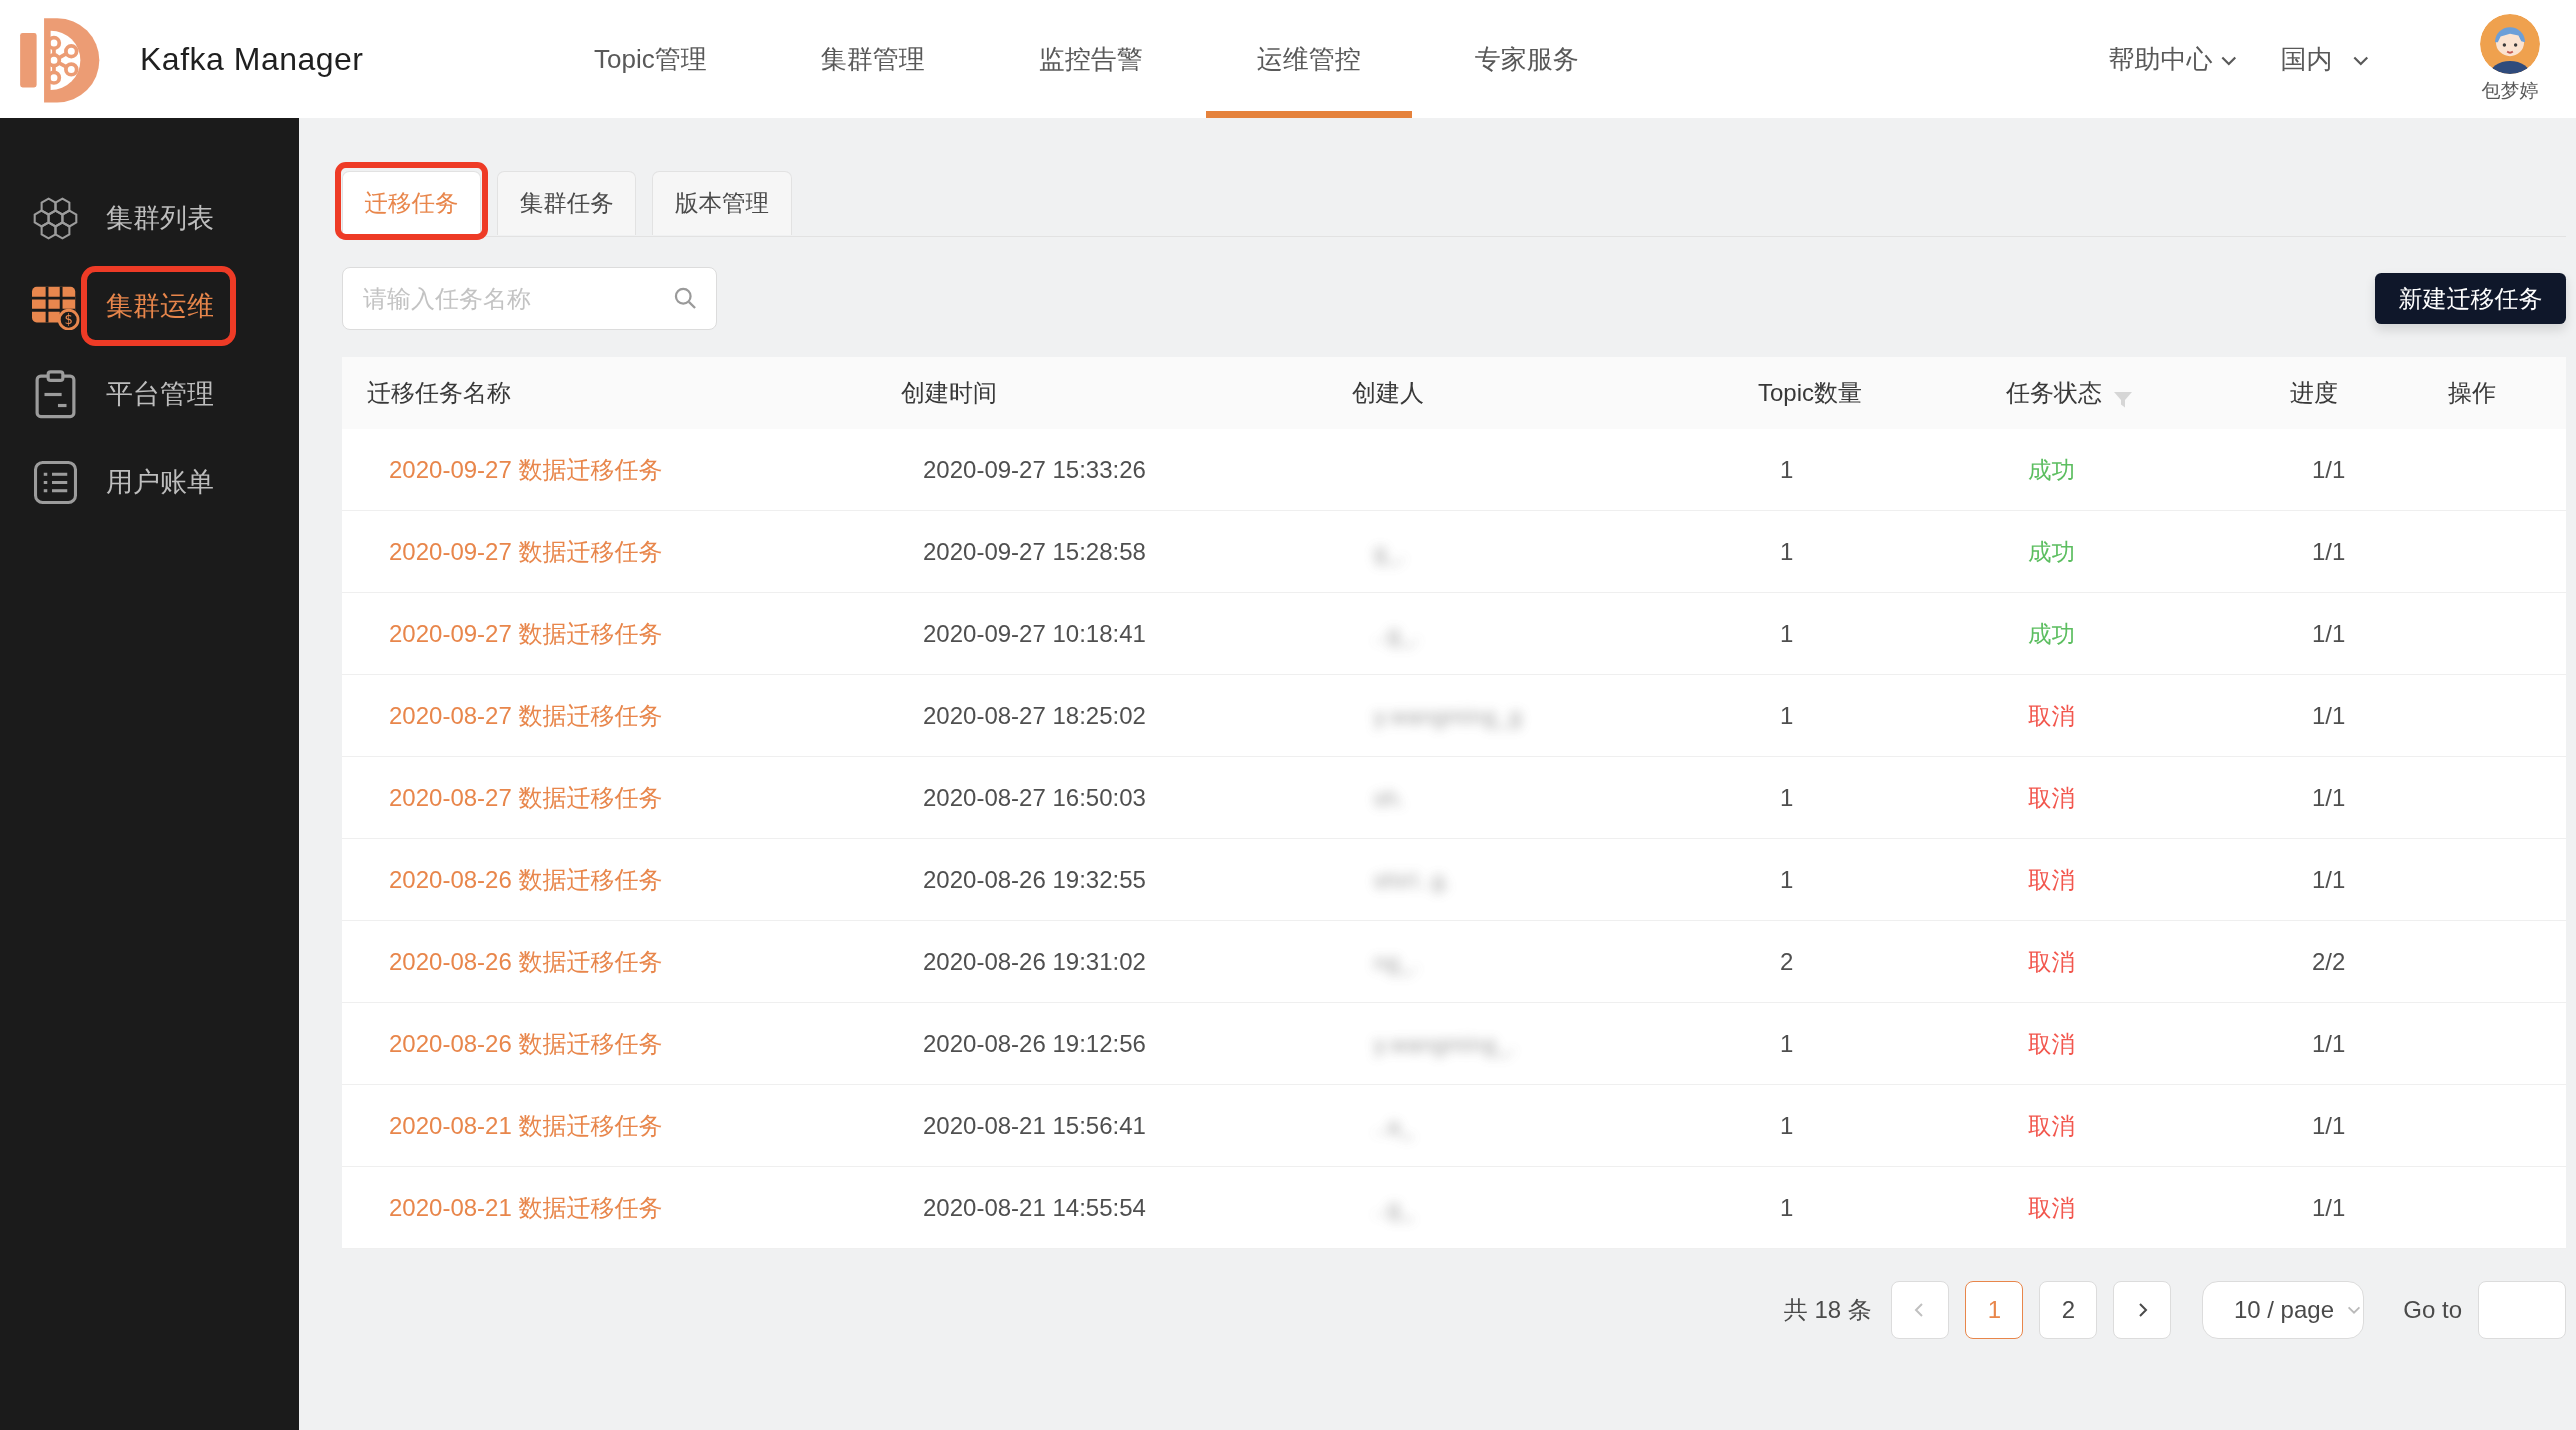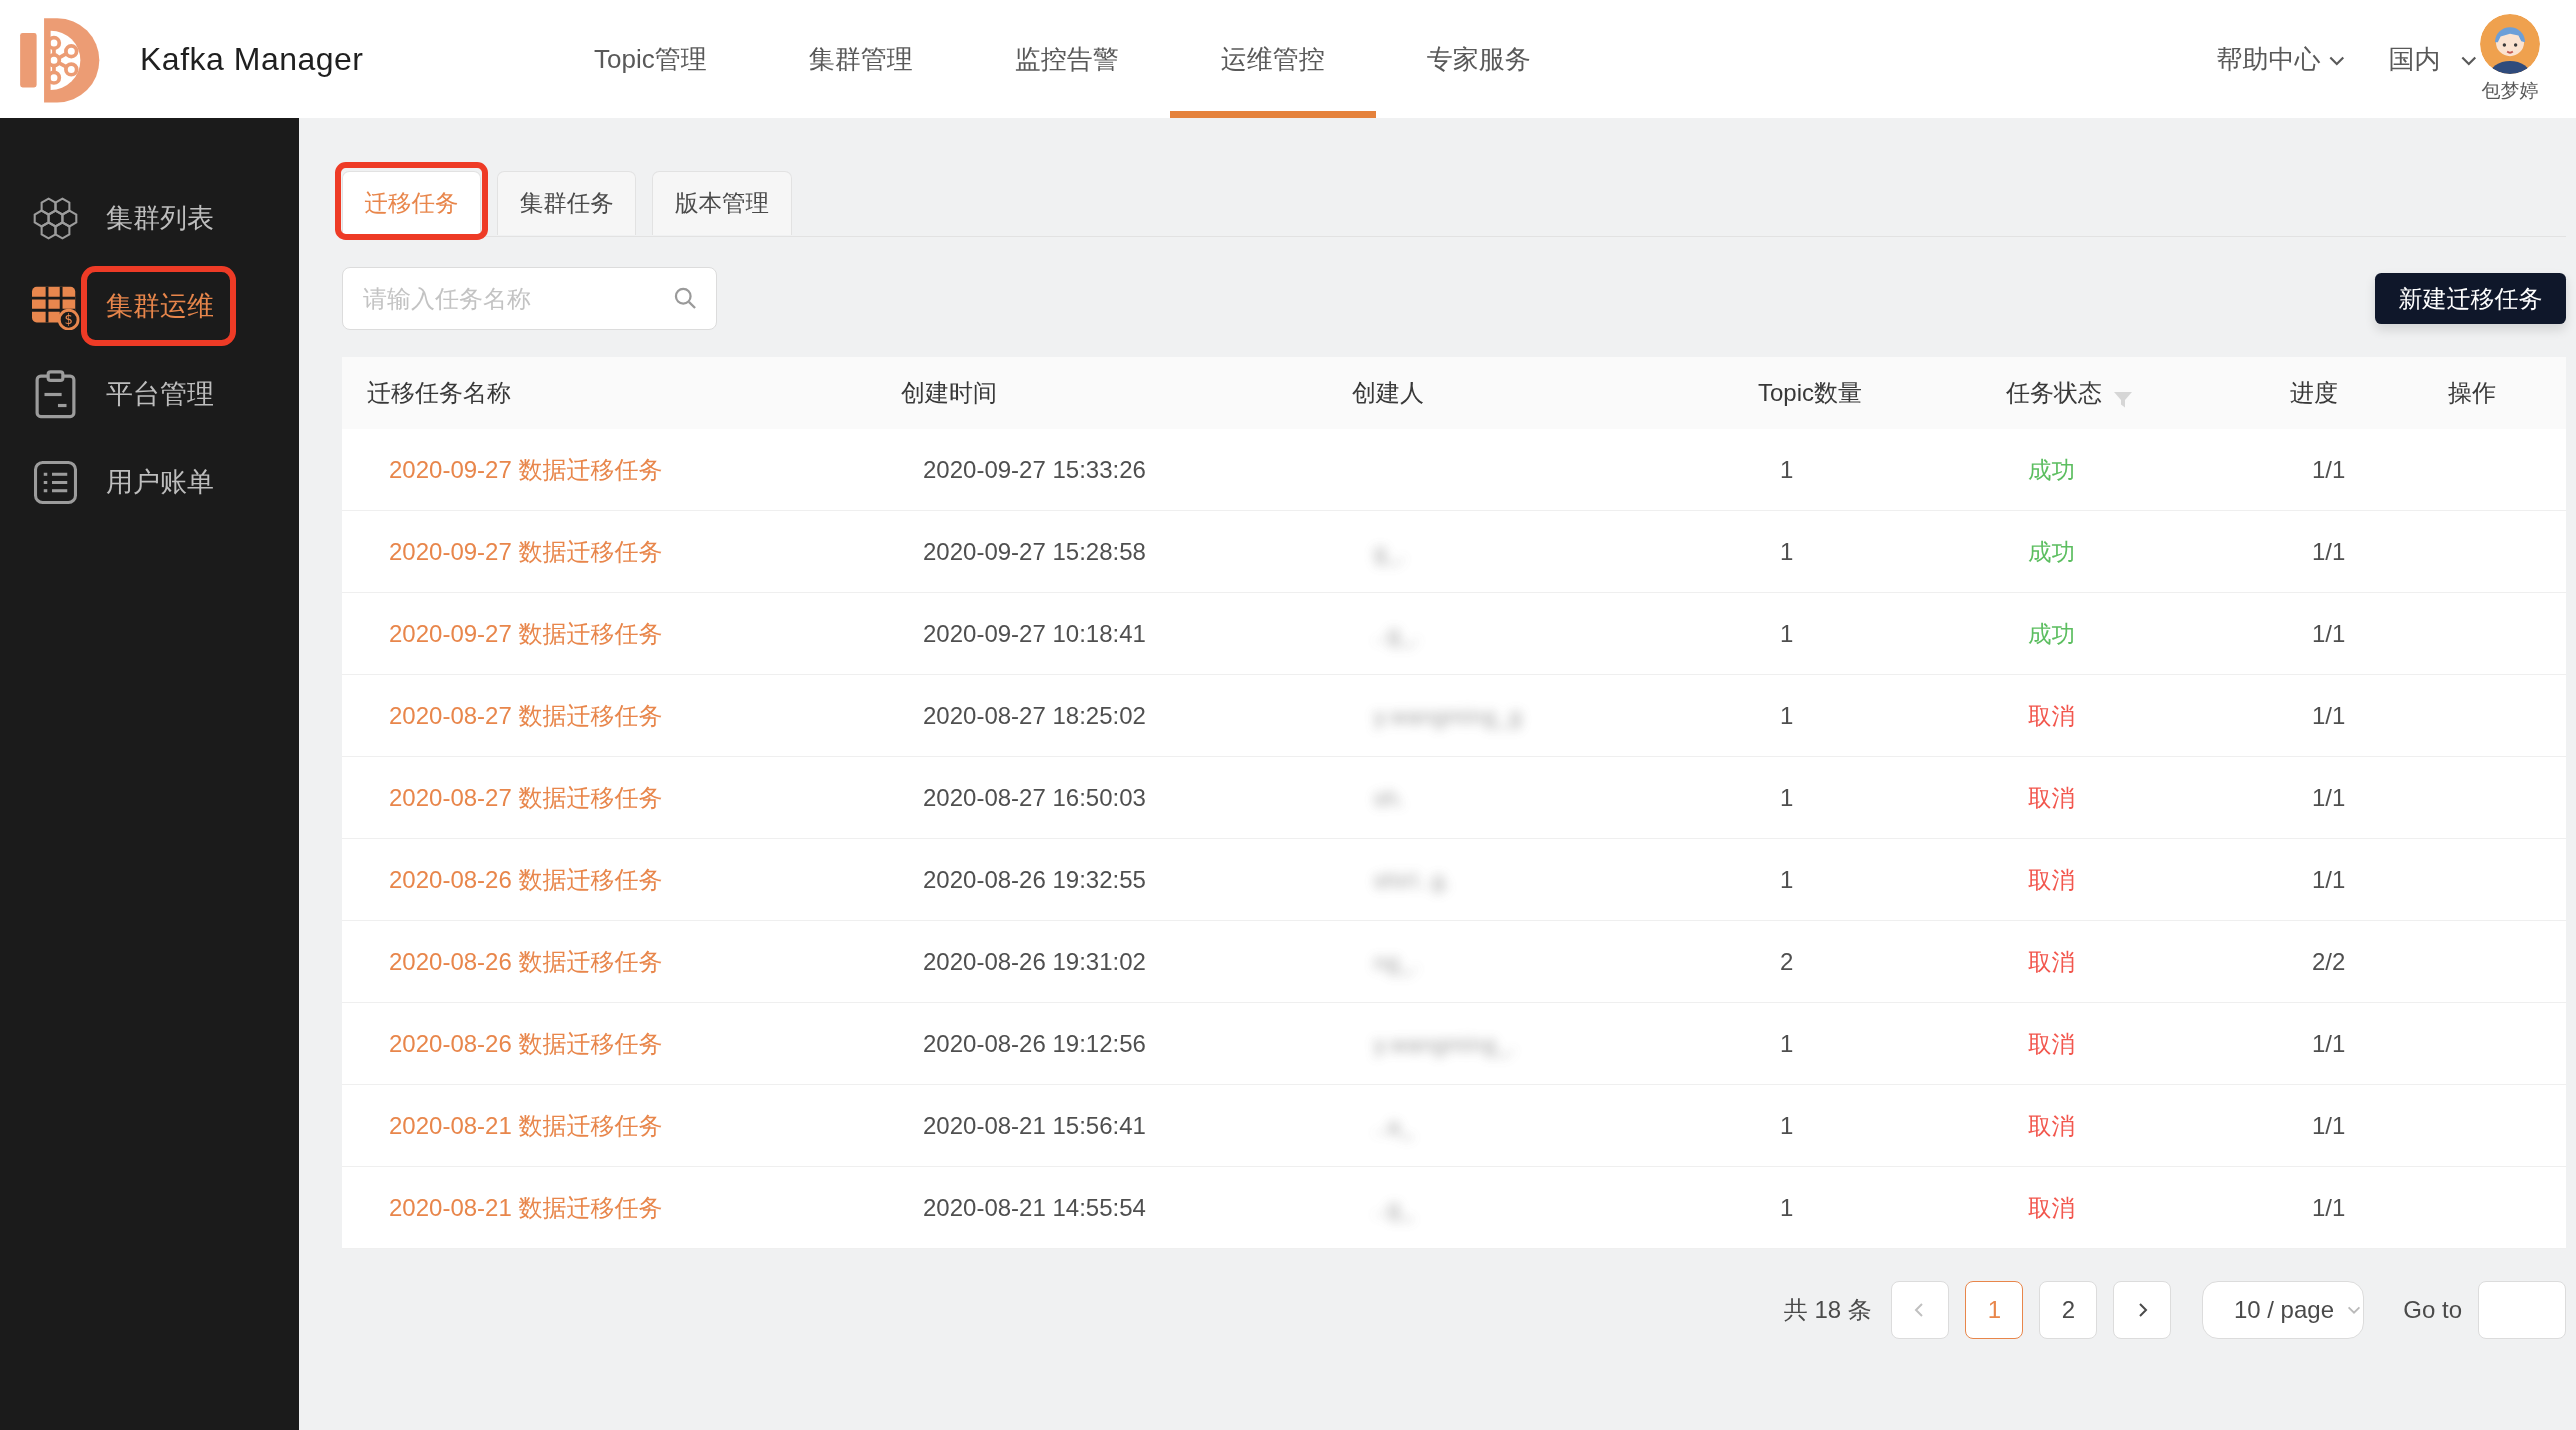--- a/index.html
+++ b/index.html
@@ -12,34 +12,34 @@
     overflow:hidden;
   }
 
   
   .header {
     position:absolute; top:0; left:0; width:2576px; height:118px;
     background:#ffffff; display:flex; align-items:center; z-index:5;
   }
   .logo { margin-left:16px; width:99px; height:99px; flex:0 0 auto; }
   .app-title { margin-left:25px; font-size:32px; color:#1f1f1f; font-weight:500; letter-spacing:0.5px; }
-  .top-nav { position:absolute; left:543px; top:0; bottom:0; display:flex; }
+  .top-nav { position:absolute; left:543px; top:0; bottom:0; display:flex;gap:12px; }
   .nav-item {
     position:relative; display:flex; align-items:center;
     padding:0 51px; font-size:26px; color:#595959; cursor:pointer;
   }
   .nav-item.active::after {
     content:""; position:absolute; left:0; right:0; bottom:0; height:7.2px;
     background:#e5823c;
   }
   .header-right { margin-left:auto; display:flex; align-items:center; padding-right:36px; }
   .hdr-link { display:flex; align-items:center; gap:5.4px; font-size:26px; color:#595959; cursor:pointer; }
   .hdr-link + .hdr-link { margin-left:41px; }
   .hdr-link .chev { margin-top:3.6px; }
-  .user-block { display:flex; flex-direction:column; align-items:center; gap:3.6px; }
+  .user-block { margin-left:108px; display:flex; flex-direction:column; align-items:center; gap:3.6px; }
   .avatar { width:60px; height:60px; border-radius:50%; overflow:hidden; }
   .user-name { font-size:19px; color:#595959; }
 
   
   .sidebar {
     position:absolute; top:118px; left:0; width:299px; height:1312px;
     background:#1b1b1b; padding-top:56px;
   }
   .side-item {
     position:relative; height:88px; display:flex; align-items:center;

